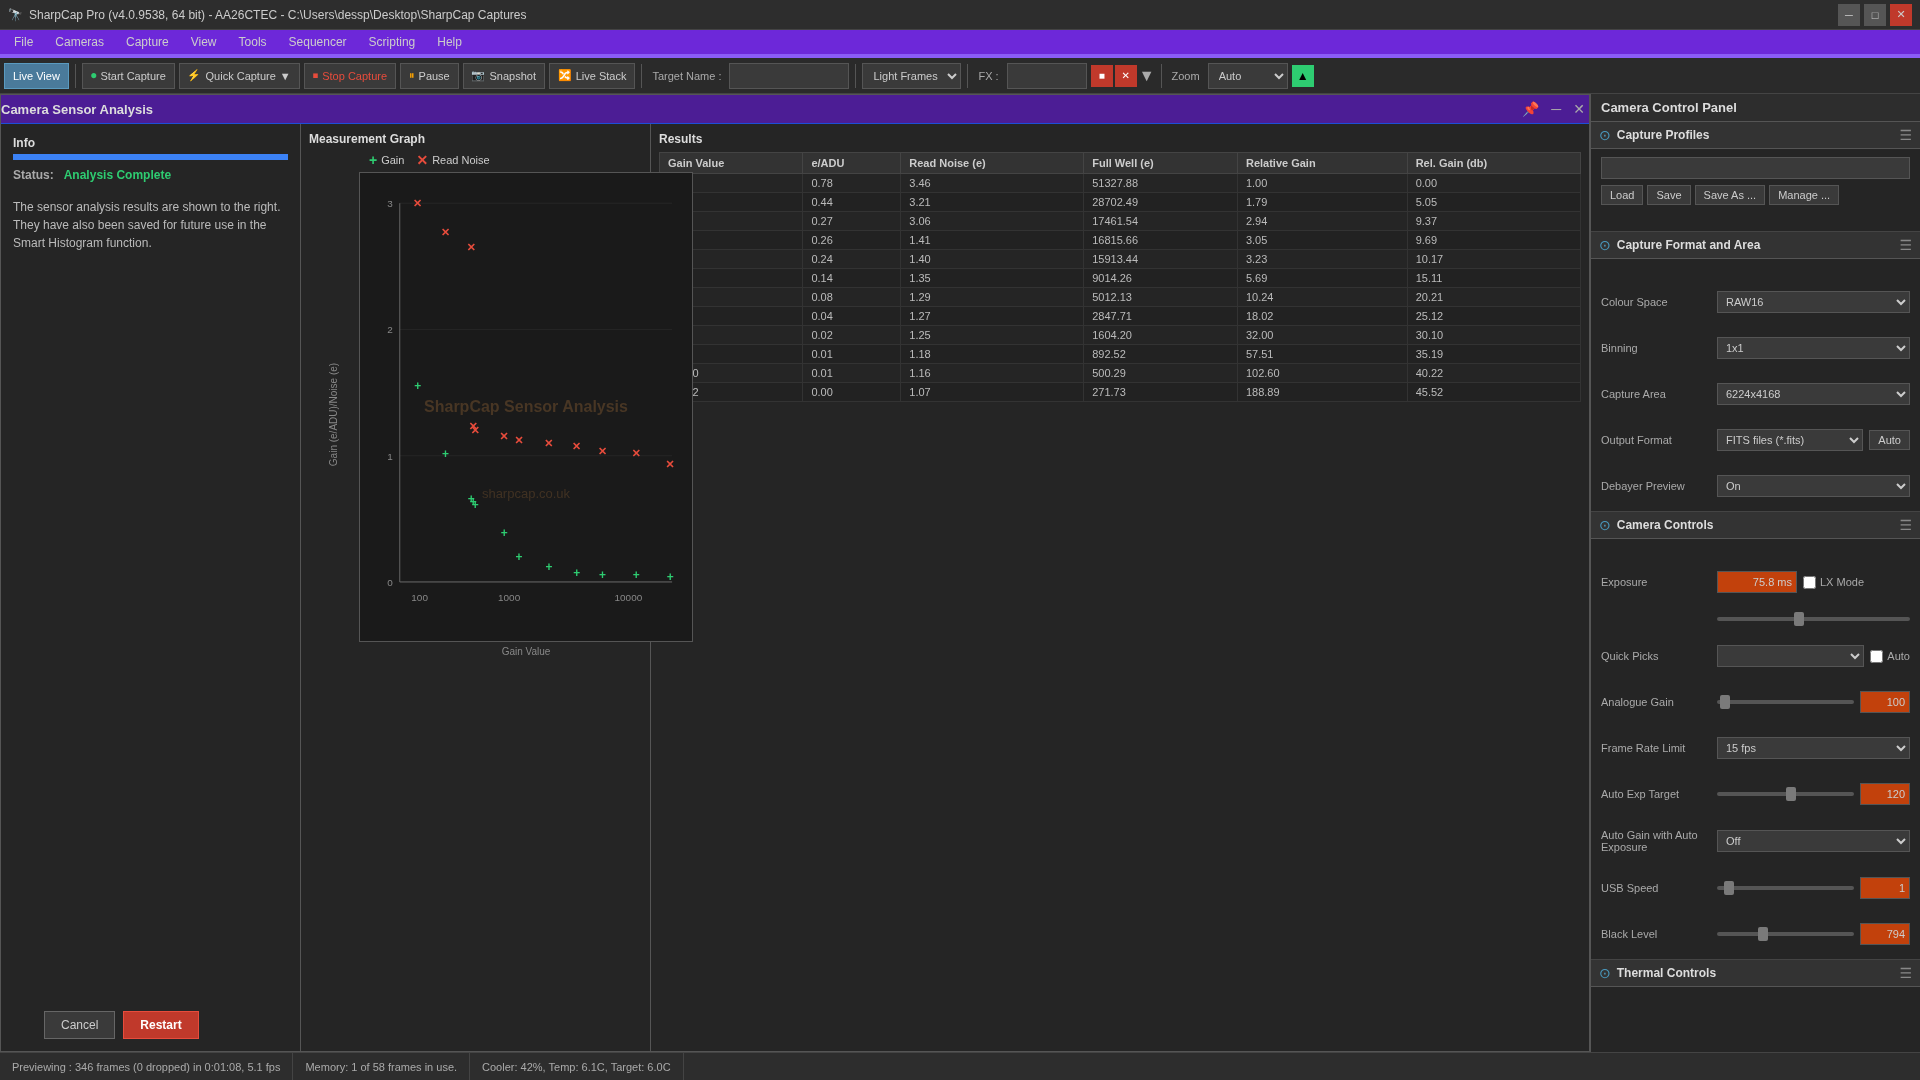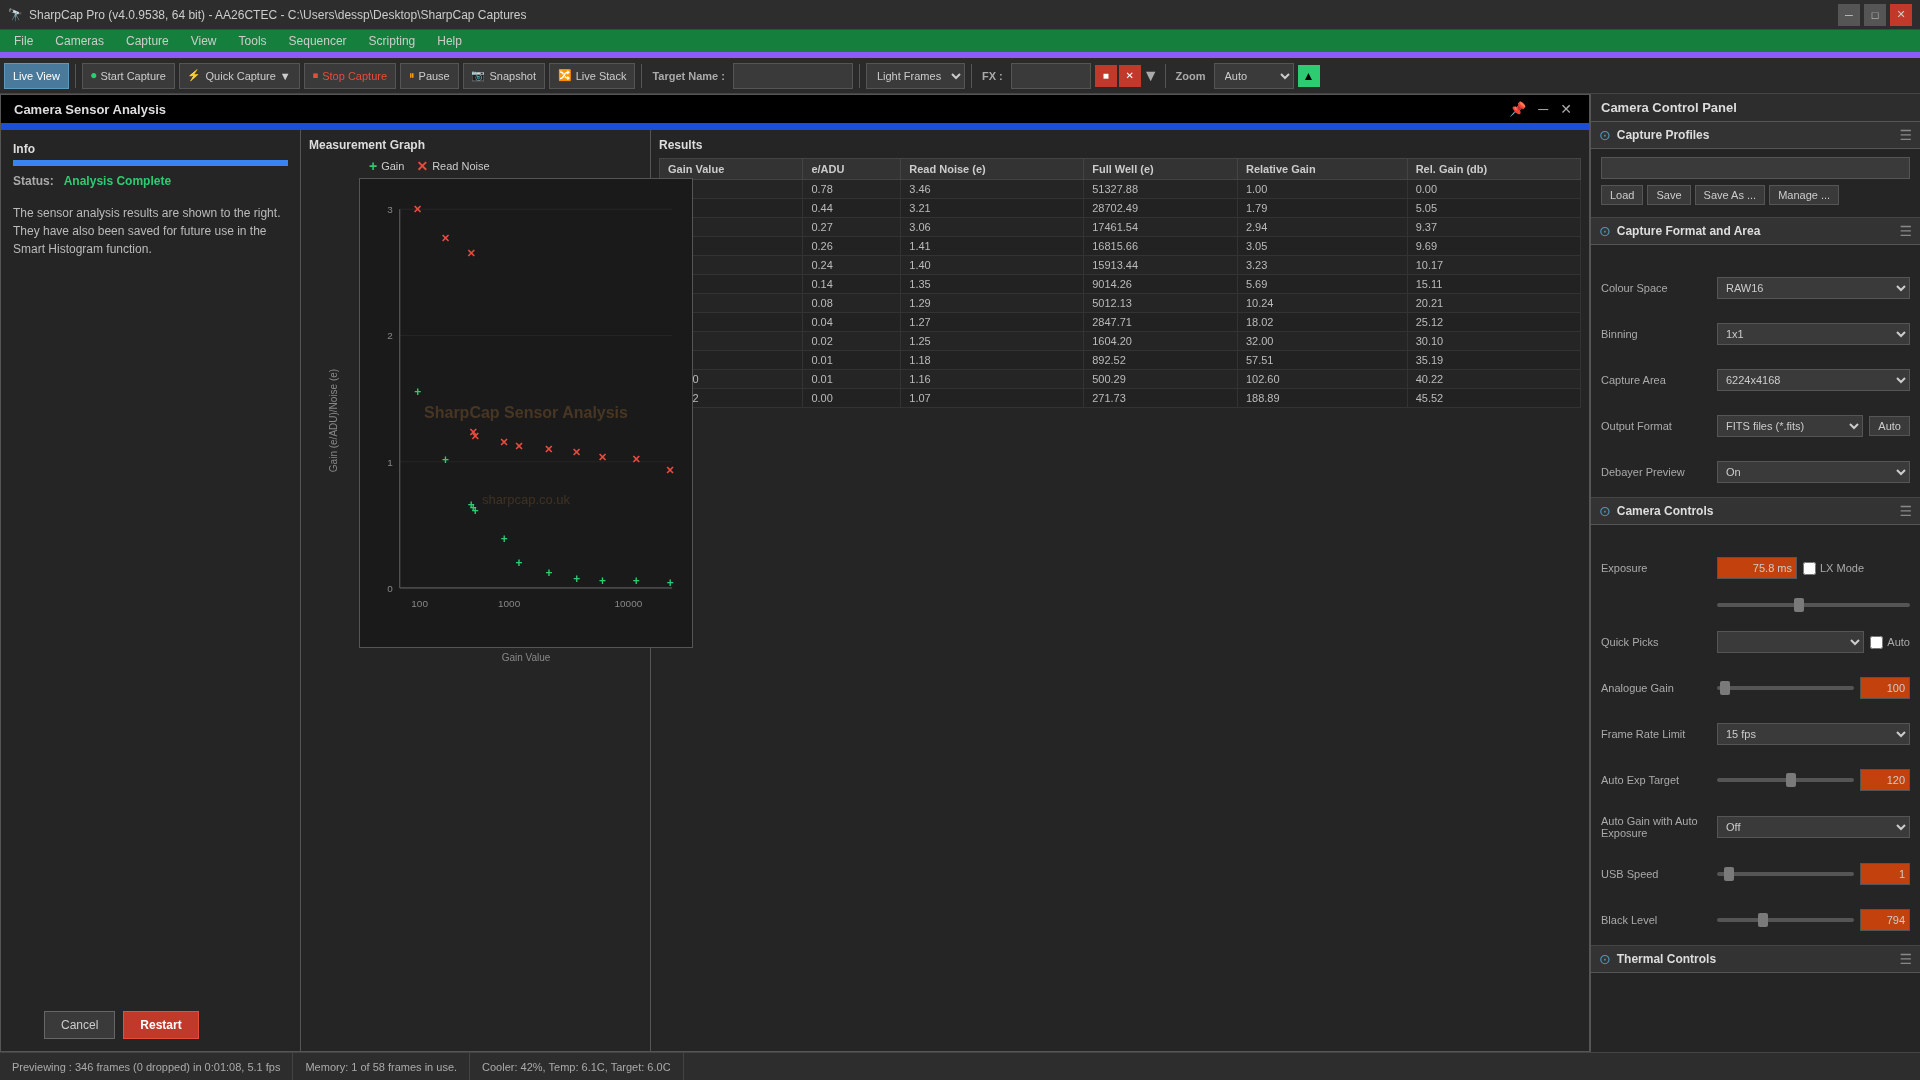--- a/index.html
+++ b/index.html
@@ -44,27 +44,27 @@
       cursor: pointer;
       display: flex;
       align-items: center;
       justify-content: center;
       font-size: 11px;
     }
     #title-bar .win-btn.close { background: #c0392b; }
 
     
     #menu-bar {
-      background: #15803d;
+      background: #6d28d9;
       height: 28px;
       display: flex;
       align-items: center;
       padding: 0 4px;
       gap: 2px;
-      border-bottom: 6px solid #8b5cf6;
+      border-bottom: 4px solid #8b5cf6;
     }
     .menu-item {
       padding: 4px 10px;
       cursor: pointer;
       color: #ccc;
       font-size: 12px;
     }
 
     
     #toolbar {
@@ -95,21 +95,21 @@
     .tb-select {
       background: #3a3a3a;
       border: 1px solid #555;
       color: #ccc;
       height: 26px;
       padding: 0 6px;
       font-size: 11px;
       cursor: pointer;
       min-width: 80px;
     }
-    .tb-label { color: #aaa; font-size: 11px; padding: 0 4px; font-weight: bold; }
+    .tb-label { color: #aaa; font-size: 11px; padding: 0 4px; }
     .tb-input {
       background: #3a3a3a;
       border: 1px solid #555;
       color: #ccc;
       height: 26px;
       padding: 0 6px;
       font-size: 11px;
       width: 120px;
     }
 
@@ -148,26 +148,26 @@
       left: 0;
       right: 0;
       top: 0;
       display: flex;
       flex-direction: column;
       background: #252525;
       border: 1px solid #555;
       z-index: 10;
     }
     #sensor-dialog-titlebar {
-      background: #000000;
-      padding: 6px 13px;
+      background: #4c1d95;
+      padding: 6px 0;
       display: flex;
       align-items: center;
       justify-content: space-between;
-      border-bottom: 7px solid #1d4ed8;
+      border-bottom: 1px solid #1d4ed8;
     }
     #sensor-dialog-title {
       font-size: 13px;
       font-weight: bold;
       color: #ddd;
     }
     #sensor-dialog-controls {
       display: flex;
       gap: 4px;
     }
@@ -392,21 +392,21 @@
       border: 1px solid #555;
       color: #ccc;
       height: 22px;
       padding: 0 4px;
       font-size: 11px;
       margin-bottom: 6px;
     }
     .profile-buttons {
       display: flex;
       gap: 4px;
-      margin-bottom: 4px;
+      margin-bottom: 18px;
     }
     .profile-btn {
       background: #3a3a3a;
       border: 1px solid #555;
       color: #ccc;
       padding: 3px 8px;
       cursor: pointer;
       font-size: 11px;
     }
     .slider-track {

